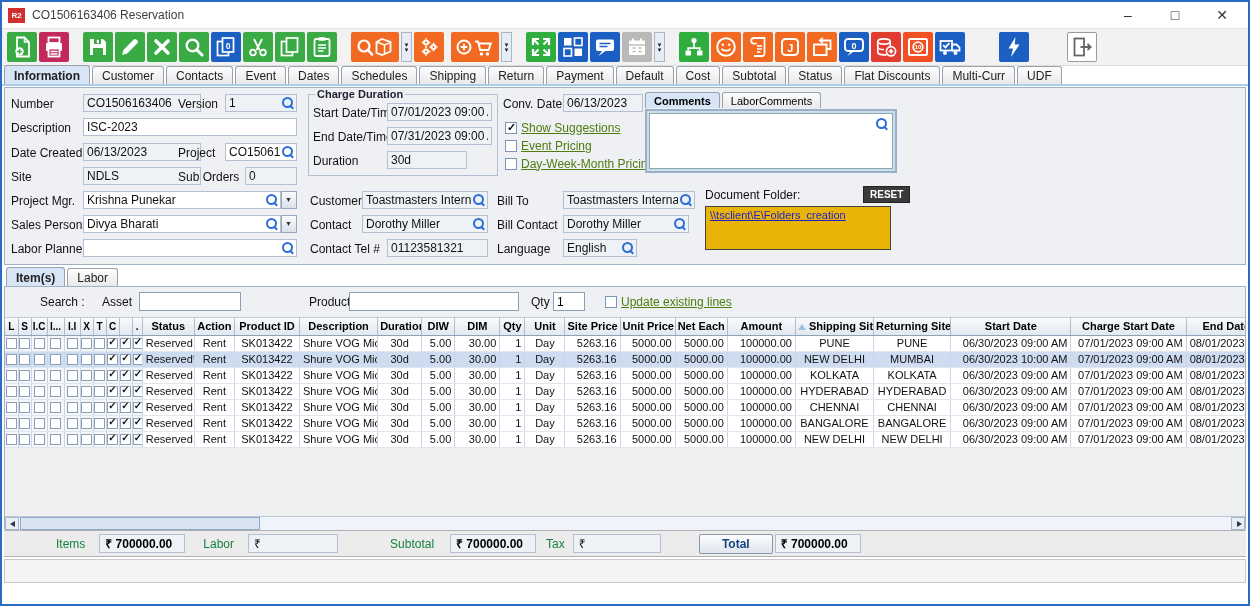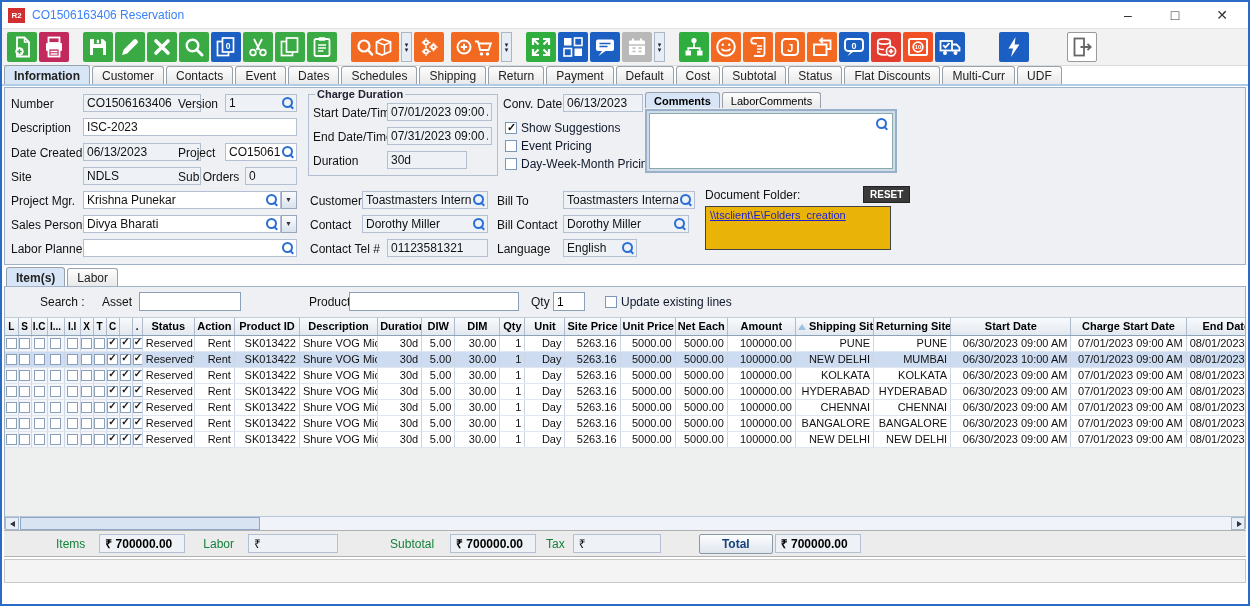--- a/index.html
+++ b/index.html
@@ -3,21 +3,21 @@
 <meta charset="utf-8">
 <style>
   * { box-sizing: border-box; margin: 0; padding: 0; }
   html,body { background:#888; font-family:"Liberation Sans", sans-serif; }
   .win { width:1250px; height:606px; background:#fff; border:2px solid #2a6bc5; position:relative; overflow:hidden; }
   .abs { position:absolute; }
 
   
   .titlebar { height:26px; display:flex; align-items:center; gap:7px; padding:0 6px; background:#fff; }
   .logo { width:17px; height:15px; background:#d12f2f; color:#fff; font-size:8px; font-weight:bold; display:flex; align-items:center; justify-content:center; }
-  .title { font-size:12px; color:#3b82f6; flex:1; }
+  .title { font-size:12px; color:#404040; flex:1; }
   .wctl { width:40px; text-align:center; font-size:14px; color:#333; cursor:default; }
 
   
   .menubar { height:20px; display:flex; align-items:center; padding-left:4px; background:#fff; }
   .mitem { font-size:12px; padding:1px 8px; color:#222; }
 
   
   .toolbar { height:38px; display:flex; align-items:center; padding:0 5px; background:#f2f2f2; border-top:1px solid #e2e2e2; border-bottom:1px solid #dcdcdc; }
   .tbtn { width:30px; height:30px; margin-right:2px; border:none; border-radius:2px; background:var(--bg); display:flex; align-items:center; justify-content:center; padding:0; }
   .tbtn svg { width:24px; height:24px; }
@@ -42,21 +42,21 @@
   .mag::before { content:""; position:absolute; width:7px; height:7px; border:2px solid #2a6fd6; border-radius:50%; left:0; top:0; }
   .mag::after { content:""; position:absolute; width:5px; height:2px; background:#2a6fd6; transform:rotate(45deg); left:7px; top:9px; }
   .fld.hasmag { padding-right:16px; }
   .ddb { position:absolute; width:16px; height:18px; background:linear-gradient(#fafbfd,#dbe2ec); border:1px solid #98a8bc; }
   .ddb::after { content:"▼"; position:absolute; left:3px; top:4px; font-size:7px; color:#333; }
   fieldset.cd { position:absolute; left:303px; top:0; width:190px; height:88px; border:1px solid #b2bfd0; background:#eef0f3; }
   fieldset.cd legend { font-size:11px; font-weight:bold; color:#223; margin-left:6px; padding:0 2px; }
   .cbrow { position:absolute; display:flex; align-items:center; gap:4px; height:15px; }
   .cb { width:12px; height:12px; background:#fff; border:1px solid #7a96b8; position:relative; flex:0 0 auto; }
   .cb.on::after { content:"✓"; position:absolute; left:1px; top:-2px; font-size:11px; font-weight:bold; color:#111; }
-  .cbl { font-size:12px; color:#0f172a; white-space:nowrap; }
+  .cbl { font-size:12px; color:#4d7c0f; white-space:nowrap;text-decoration:underline; }
 
   
   .ctab { font-size:11px; padding:2px 8px 1px; background:linear-gradient(#fdfdfd,#e9e9eb); border:1px solid #97a2ae; border-bottom:none; border-radius:3px 3px 0 0; margin-right:2px; display:inline-block; }
   .ctab.active { background:#d7e5f6; font-weight:bold; }
   .cmtbox { position:absolute; left:640px; top:21px; width:252px; height:64px; border:2px solid #9ab0c8; background:#cfdcec; padding:2px; }
   .cmtinner { width:100%; height:100%; background:#fff; border:1px solid #8aa; position:relative; }
   .docbox { position:absolute; left:700px; top:118px; width:186px; height:44px; border:1px solid #444; background:#eab308; font-size:11px; padding:2px 4px; }
   .doclink { color:#2222cc; text-decoration:underline; white-space:nowrap; }
   .resetbtn { position:absolute; left:858px; top:98px; background:#3a3a3a; color:#fff; font-size:10px; font-weight:bold; border:1px solid #222; padding:2px 6px; }
 
@@ -67,21 +67,21 @@
   .inp { position:absolute; height:19px; border:1px solid #8aa0b8; background:#fff; font-size:12px; padding:0 3px; font-family:"Liberation Sans",sans-serif; }
 
   
   .tblwrap { position:relative; height:198px; overflow:hidden; background:#eef0ef; }
   table.grid { border-collapse:collapse; table-layout:fixed; width:1262px; font-size:11px; }
   table.grid th { height:17px; font-weight:bold; background:linear-gradient(#f8fafc,#e2e8f0); border-right:1px solid #b0bccc; border-bottom:1px solid #8ea2b8; padding:0 2px; white-space:nowrap; overflow:hidden; text-align:center; color:#000; position:relative; }
   table.grid th.cbh { font-size:10px; padding:0 1px; }
   table.grid td { height:16px; background:#fff; border-right:1px solid #ccd6e4; border-bottom:1px solid #dfe6f0; padding:0 3px; white-space:nowrap; overflow:hidden; color:#111; }
   table.grid td.cbc { padding:0; text-align:center; background:#f4f6f9; }
   table.grid tr.sel td { background:#cddcf1; }
-  td.al { text-align:right; } td.ar { text-align:right; } td.ac { text-align:center; }
+  td.al { text-align:center; } td.ar { text-align:right; } td.ac { text-align:center; }
   .gridcb { width:11px; height:11px; background:#fff; border:1px solid #8aa0b8; display:inline-block; position:relative; vertical-align:middle; }
   .gridcb.on::after { content:"✓"; position:absolute; left:0px; top:-3px; font-size:10px; font-weight:bold; color:#111; }
   .sorticon { display:inline-block; width:0; height:0; border-left:4px solid transparent; border-right:4px solid transparent; border-bottom:6px solid #9fc0e4; margin-right:3px; vertical-align:middle; }
 
   
   .hscroll { position:relative; height:14px; background:#f0f4fa; border-top:1px solid #b8c8da; }
   .sarrow { position:absolute; top:0; width:14px; height:13px; background:#e8eef6; border:1px solid #a8b8cc; }
   .sarrow.left { left:0; } .sarrow.right { right:0; }
   .sarrow.left::after { content:""; position:absolute; left:4px; top:3px; border-top:3px solid transparent; border-bottom:3px solid transparent; border-right:5px solid #334; }
   .sarrow.right::after { content:""; position:absolute; left:5px; top:3px; border-top:3px solid transparent; border-bottom:3px solid transparent; border-left:5px solid #334; }

